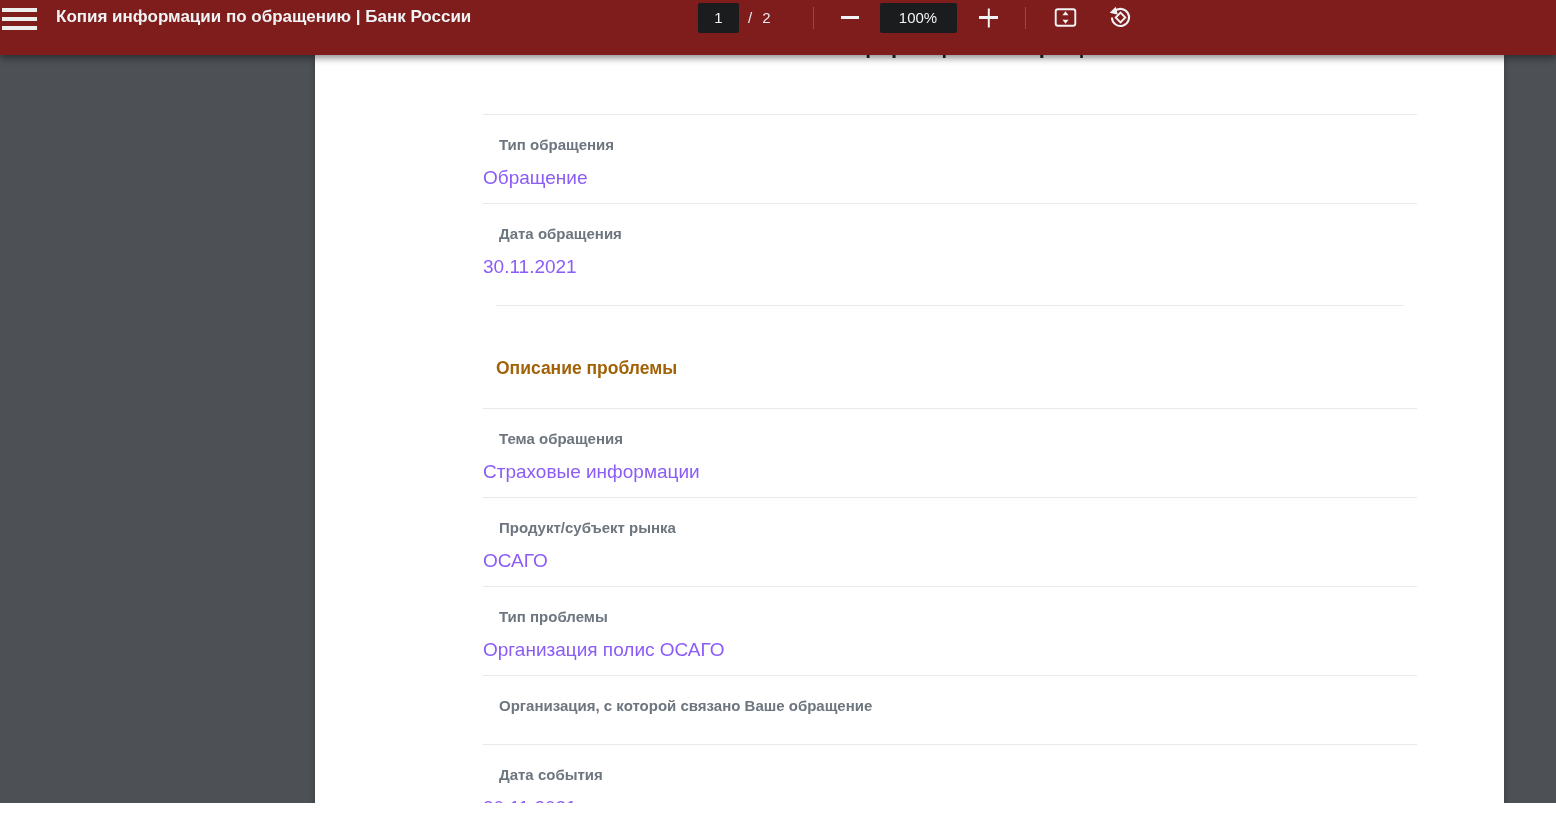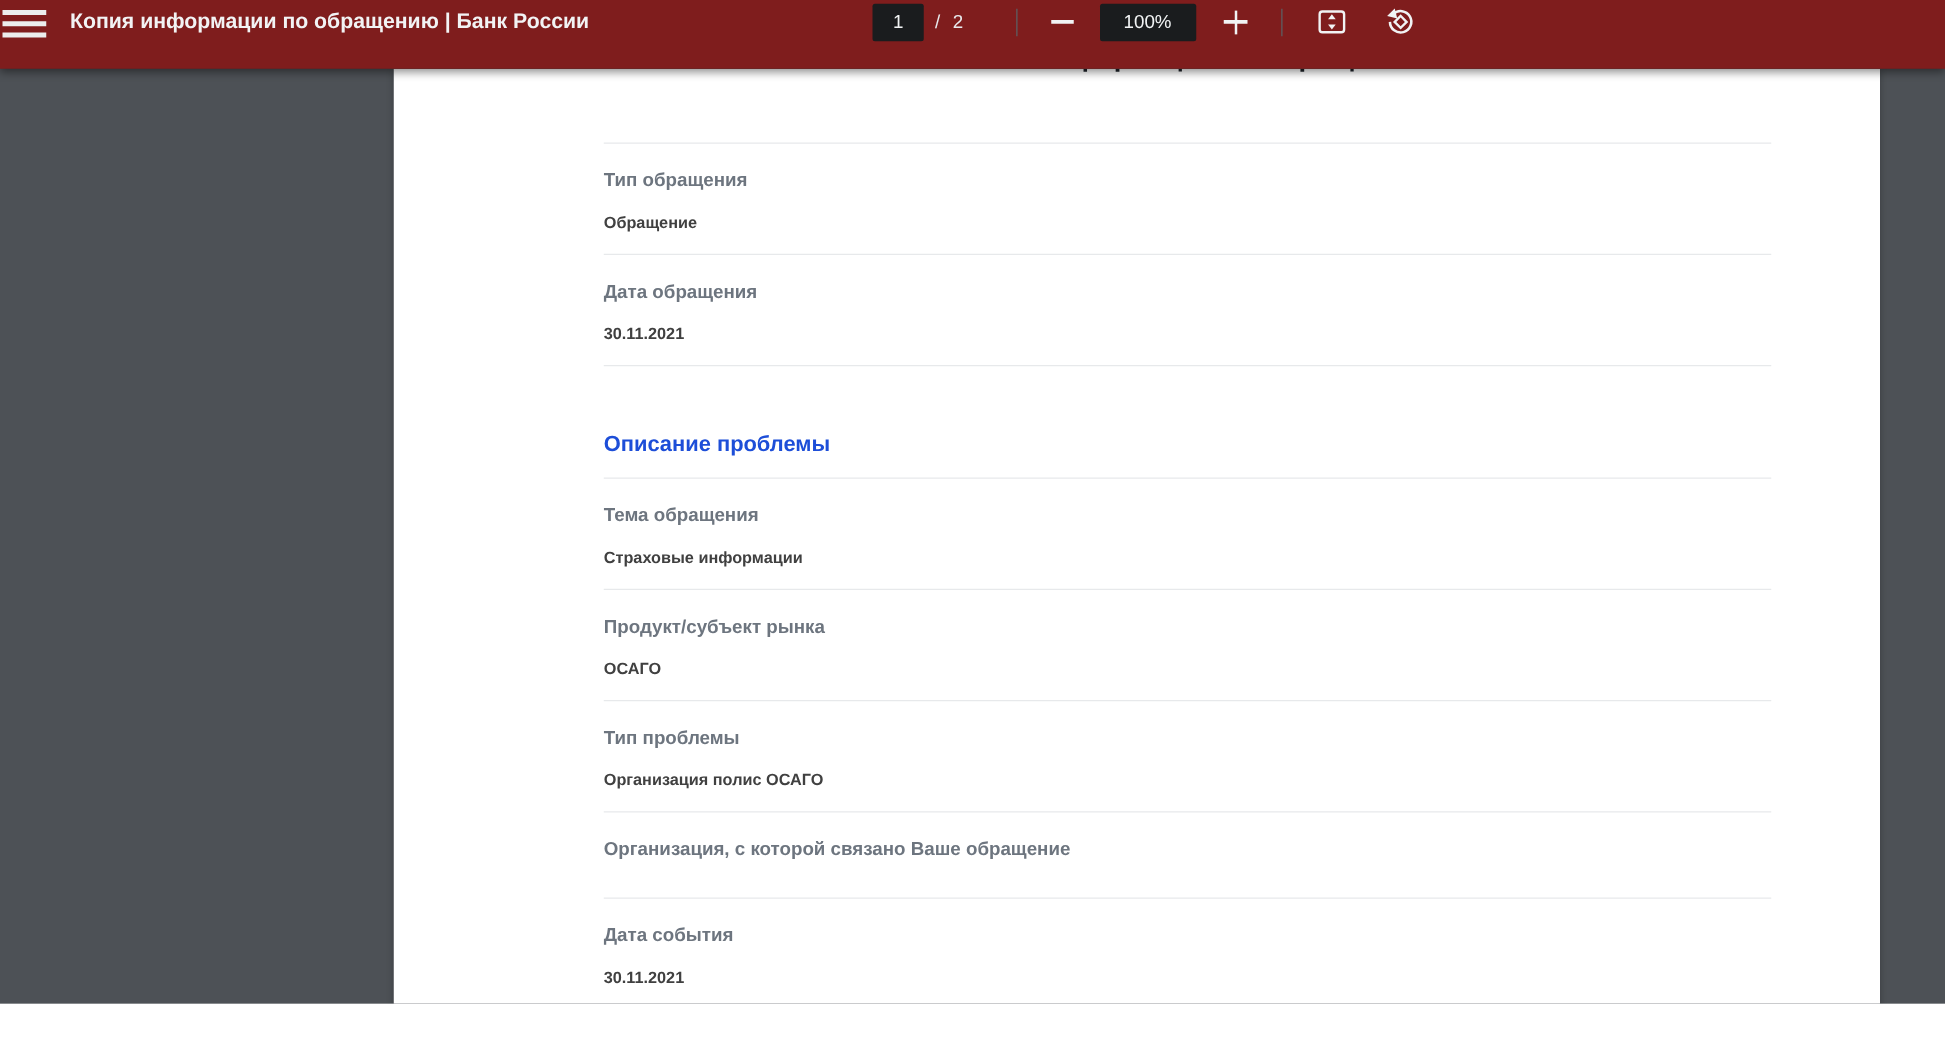--- a/index.html
+++ b/index.html
@@ -86,36 +86,36 @@
     margin: -23px 0 0;
     font-size: 22px; font-weight: 700; color: #1f242a;
     text-align: center; line-height: 27px;
   }
   .head-spacer { height: 53px; }
   .field {
     border-top: 1px solid #e7e9eb;
     padding: 20px 0 15px;
   }
   .field .label {
-    margin: 0 0 14px;
+    margin: 0 16px 14px;
     font-size: 15px; font-weight: 600; line-height: 19px;
     color: #6d757f;
   }
   .field .value {
     margin: 0;
-    font-size: 13px; font-weight: 700; line-height: 20px;
-    color: #404040;
+    font-size: 19px; font-weight: 400; line-height: 20px;
+    color: #8b5cf6;
   }
   .field .value .marker { display: inline-block; margin-right: 11px; }
   .section-head {
-    margin: 0;
+    margin: 13px;
     border-top: 1px solid #e7e9eb;
     padding: 52px 0 16px;
     font-size: 17.5px; font-weight: 700; line-height: 21px;
-    color: #1d4ed8;
+    color: #a16207;
   }
   .bottom-strip {
     position: absolute; left: 0; top: 803px;
     width: 1556px; height: 35px;
     background: #ffffff;
   }
 </style>
 </head>
 <body>
 

